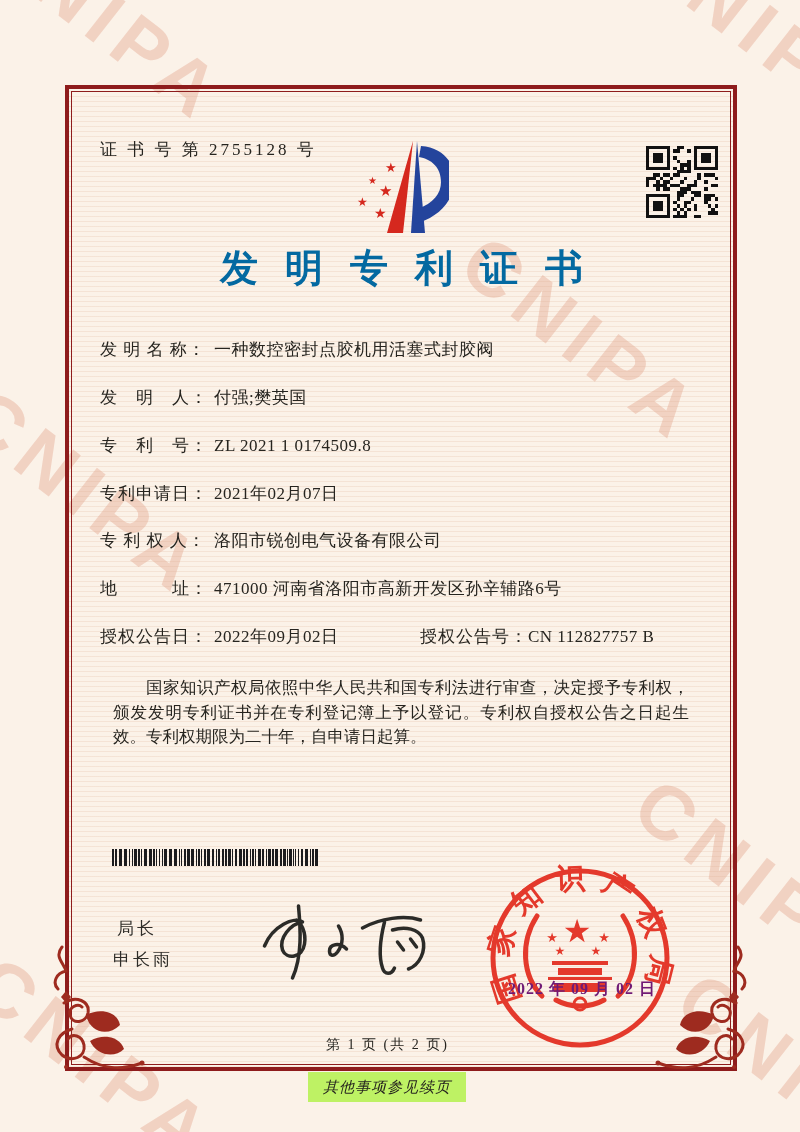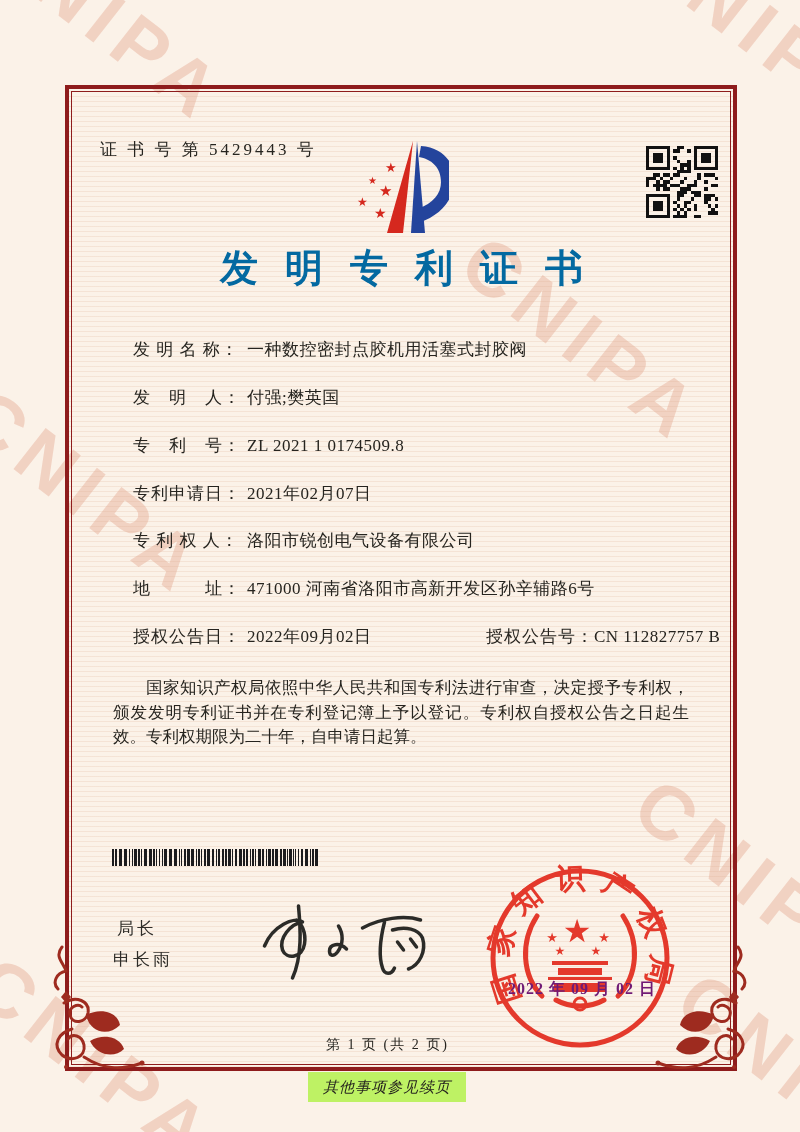--- a/index.html
+++ b/index.html
@@ -25,21 +25,21 @@
     z-index:1;
   }
   .frame-inner{position:absolute;inset:2px;border:1.5px solid var(--c-border,#8e1c1c);}
   .cert-no{left:100px;top:138px;font-size:17px;letter-spacing:3px;z-index:2;}
   .title{
     left:65px;top:243px;width:672px;text-align:center;font-size:38px;font-weight:bold;
     letter-spacing:27px;margin-left:14px;color:#0369a1;z-index:2;
   }
   .fields{z-index:2;}
   .frow{position:absolute;left:100px;width:600px;font-size:17px;white-space:nowrap;z-index:2;}
-  .flbl{display:inline-block;width:114px;letter-spacing:1px;margin-left:33px;}
+  .flbl{display:inline-block;width:114px;letter-spacing:1px;}
   .fval{letter-spacing:.5px;}
   .fval-fixed{display:inline-block;width:206px;}
   .paras{
     left:97px;top:660px;width:608px;font-size:16.5px;line-height:24.5px;
     text-align:justify;z-index:2;
   }
   .paras p{margin:16px;text-indent:33px;}
   .sig-title{left:117px;top:917px;font-size:17px;letter-spacing:3px;
     font-family:"Liberation Sans","DejaVu Sans",sans-serif;color:#2f2d29;z-index:2;}
   .sig-name{left:113px;top:948px;font-size:17px;letter-spacing:3px;
@@ -64,21 +64,21 @@
 <div class="wm" style="left:442px;top:295px;">CNIPA</div>
 <div class="wm" style="left:-55px;top:448px;">CNIPA</div>
 <div class="wm" style="left:615px;top:838px;">CNIPA</div>
 <div class="wm" style="left:-45px;top:1016px;">CNIPA</div>
 <div class="wm" style="left:658px;top:1032px;">CNIPA</div>
 
 <div class="frame">
   <div class="frame-inner"></div>
 </div>
 
-<div class="abs cert-no">证 书 号 第 5429443 号</div>
+<div class="abs cert-no">证 书 号 第 2755128 号</div>
 
 <svg class="abs z2" style="left:341px;top:136px;" width="108" height="100" viewBox="0 0 108 100">
   <g>
     <path d="M72,5 L62,97 L46,97 Z" fill="var(--c-red,#d5281e)"></path>
     <path d="M76,5 L70,97 L84,97 Z" fill="var(--c-blue,#24449c)"></path>
     <path d="M80,10 C108,12 119,36 111,57 C105,74 90,83 74,88 L77,73 C92,67 100,58 100,46 C100,31 90,23 78,21 Z" fill="var(--c-blue,#24449c)"></path>
   </g>
   <g fill="var(--c-red,#d5281e)" font-family="'DejaVu Sans',sans-serif">
     <text x="44" y="36" font-size="13">★</text>
     <text x="27" y="48" font-size="10">★</text>

